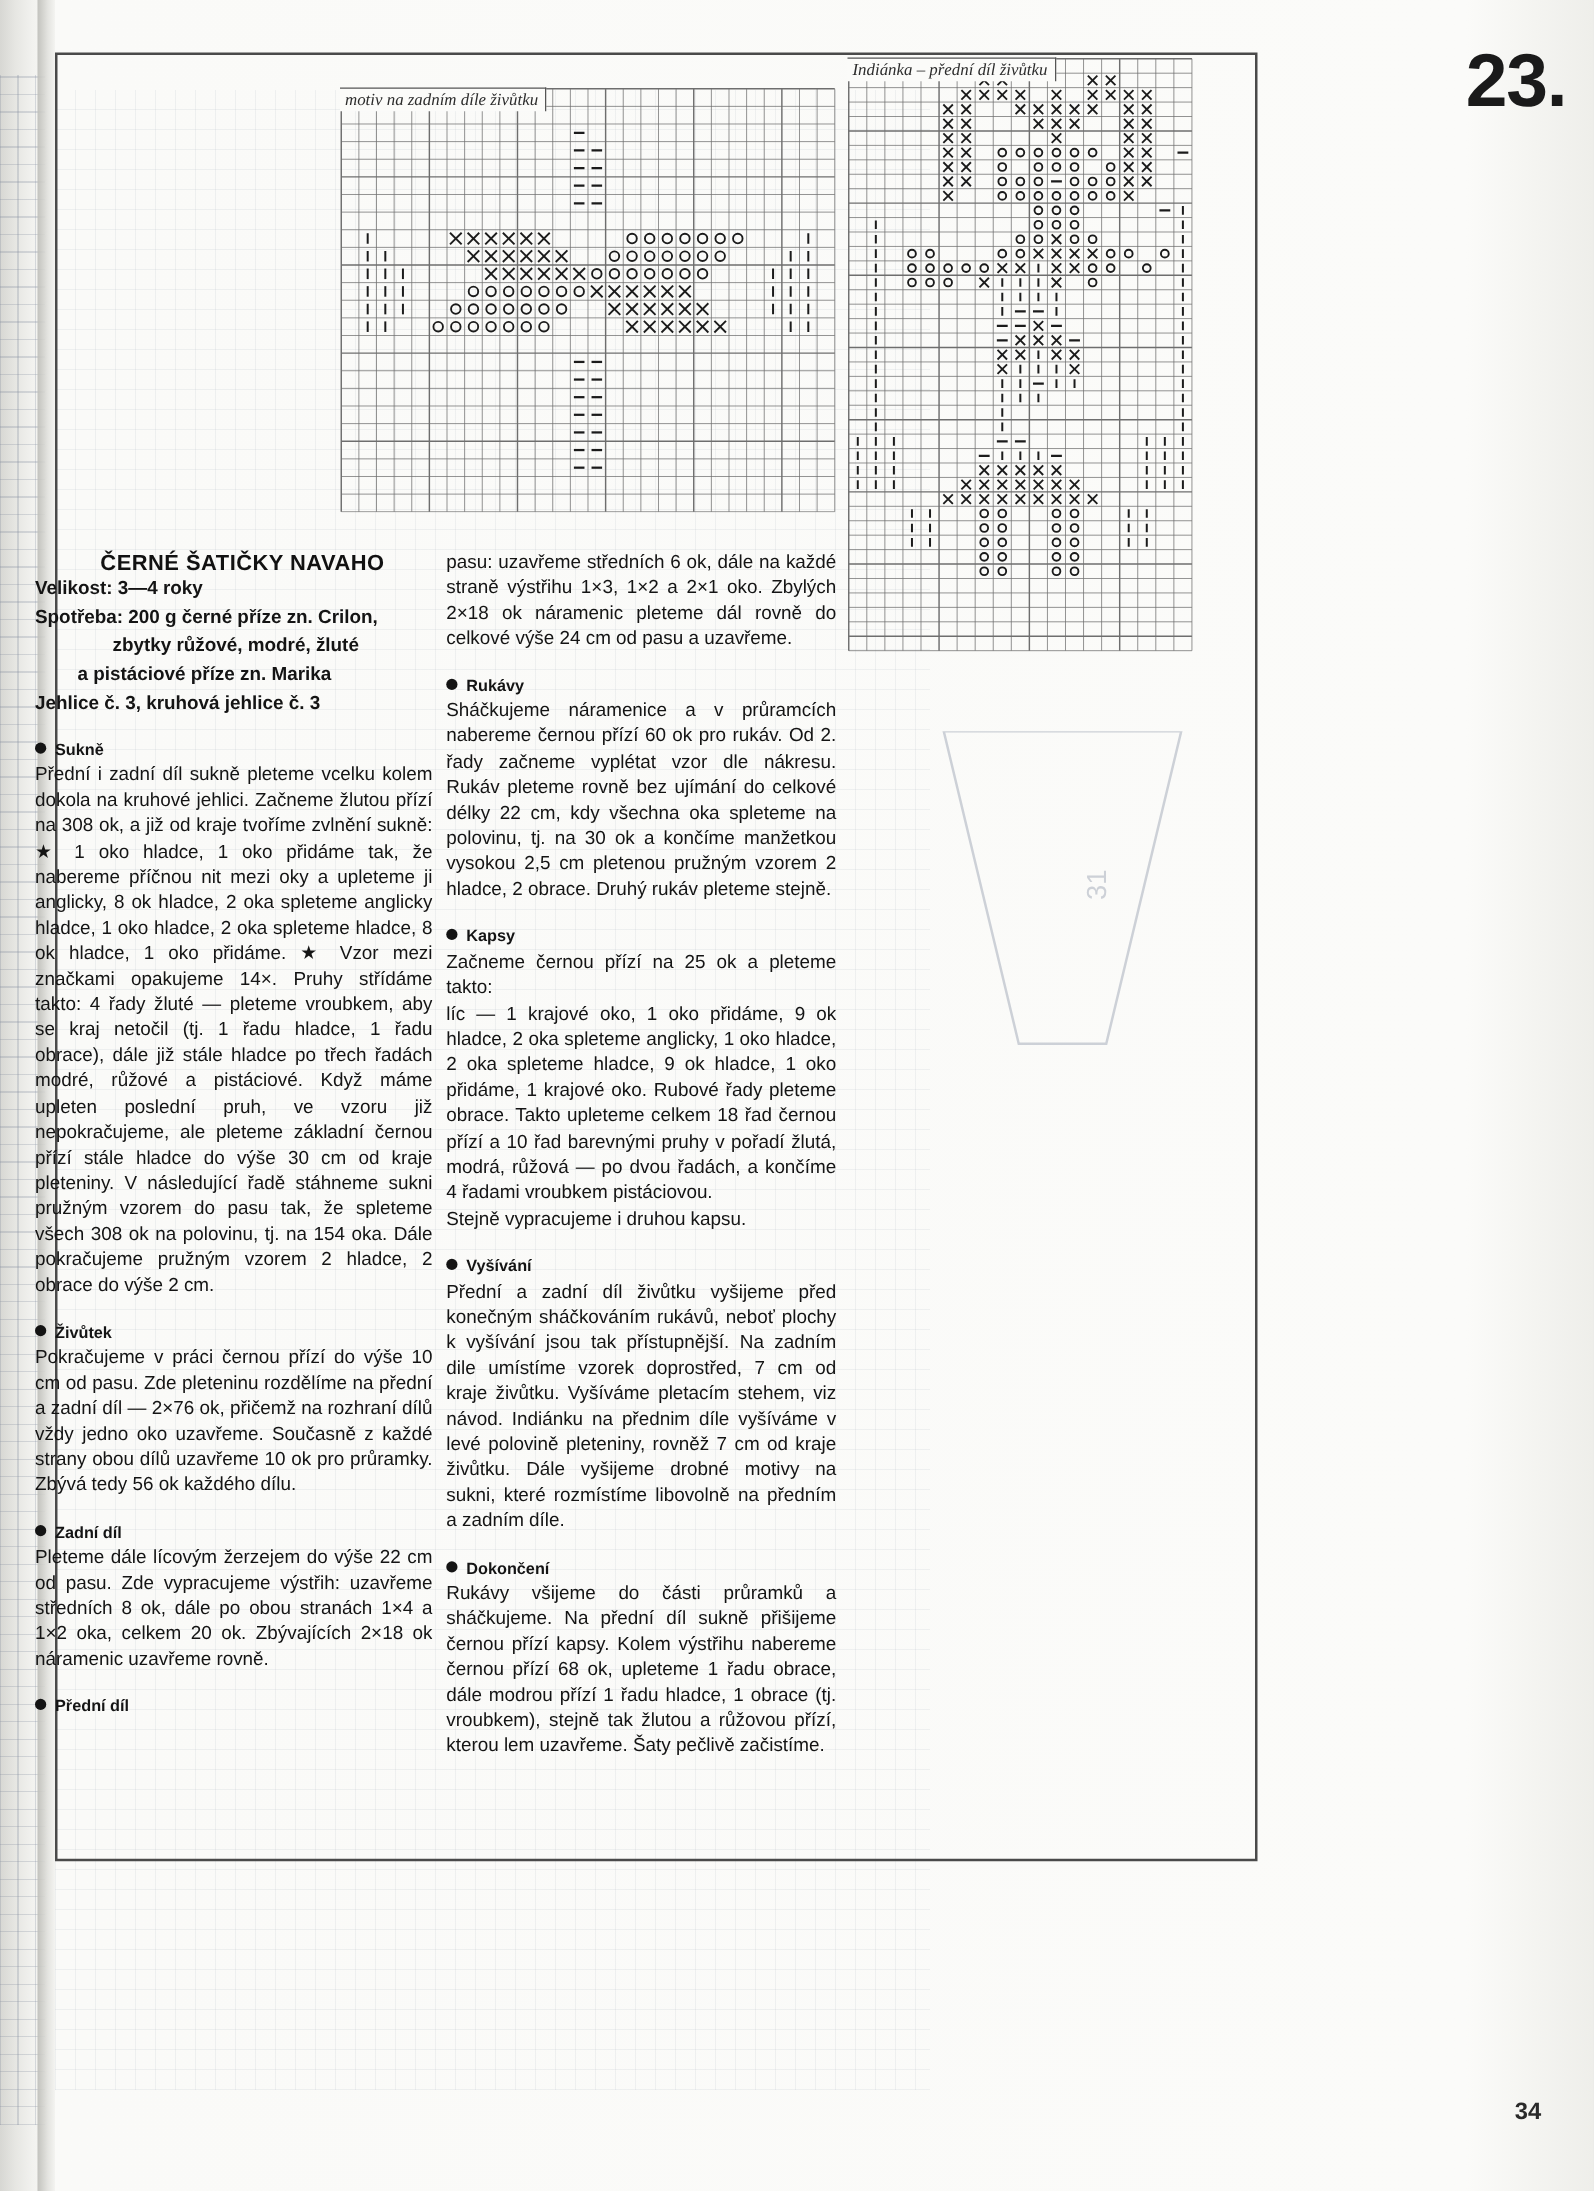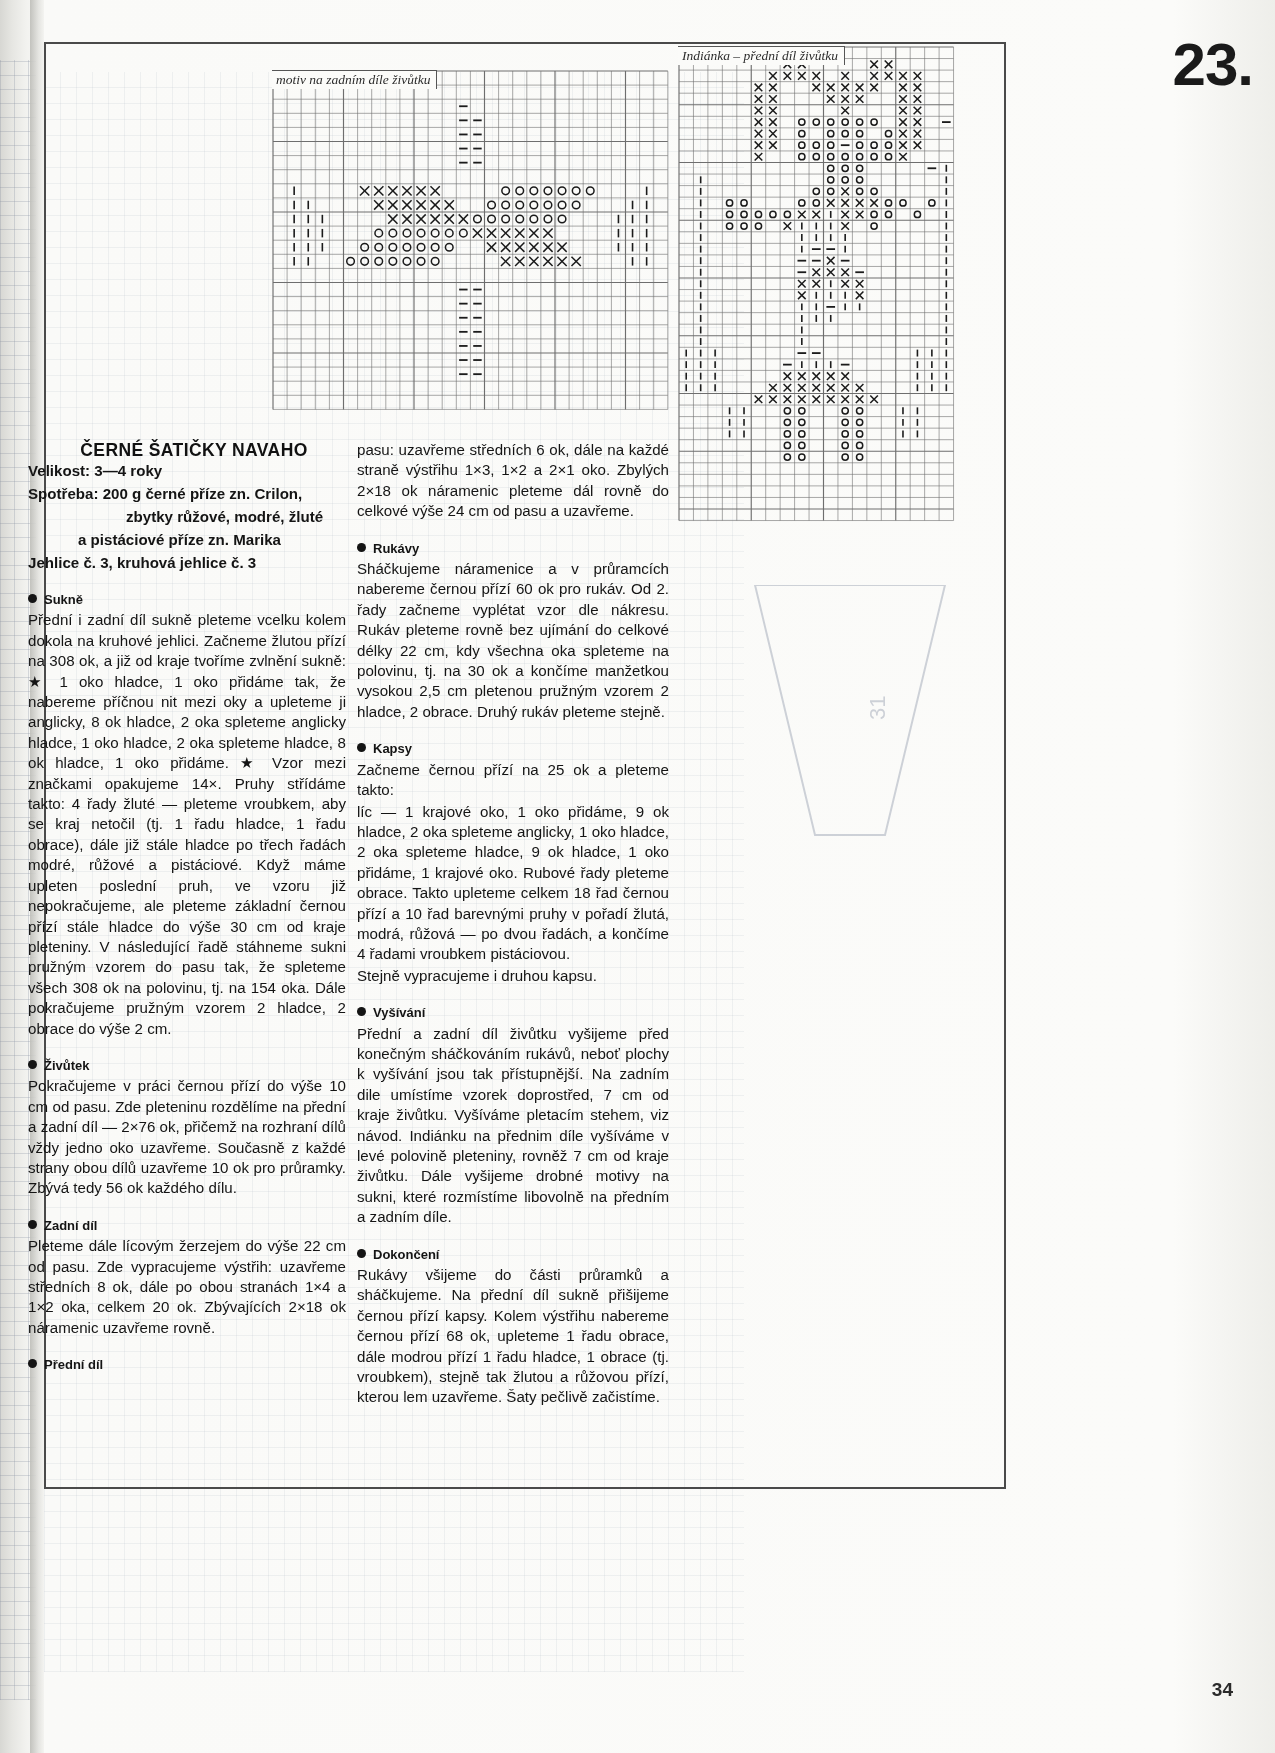--- a/index.html
+++ b/index.html
@@ -1015,22 +1015,22 @@
           <circle cx="180.62499999999997" cy="410.025" r="3.1185000000000005" fill="none" stroke="#1b1b1b" stroke-width="1.5"></circle>
         </g>
       </svg>
   </div>
 
   <div id="title">ČERNÉ ŠATIČKY NAVAHO</div>
 
   <div class="col" id="col-left" style="margin-left: 0px;">
       <div class="spec">Velikost: 3—4 roky</div>
       <div class="spec">Spotřeba: 200 g černé příze zn. Crilon,</div>
-      <div class="spec" style="padding-left: 98px;">zbytky růžové, modré, žluté</div>
-      <div class="spec" style="padding-left: 50px;">a pistáciové příze zn. Marika</div>
+      <div class="spec" style="padding-left: 62px;">zbytky růžové, modré, žluté</div>
+      <div class="spec" style="padding-left: 34px;">a pistáciové příze zn. Marika</div>
       <div class="spec">Jehlice č. 3, kruhová jehlice č. 3</div>
       <div class="sec"><span class="bullet"></span><span>Sukně</span></div>
       <p class="para">Přední i zadní díl sukně pleteme vcelku kolem dokola na kruhové jehlici. Začneme žlutou přízí na 308 ok, a již od kraje tvoříme zvlnění sukně: ★ 1 oko hladce, 1 oko přidáme tak, že nabereme příčnou nit mezi oky a upleteme ji anglicky, 8 ok hladce, 2 oka spleteme anglicky hladce, 1 oko hladce, 2 oka spleteme hladce, 8 ok hladce, 1 oko přidáme. ★ Vzor mezi značkami opakujeme 14×. Pruhy střídáme takto: 4 řady žluté — pleteme vroubkem, aby se kraj netočil (tj. 1 řadu hladce, 1 řadu obrace), dále již stále hladce po třech řadách modré, růžové a pistáciové. Když máme upleten poslední pruh, ve vzoru již nepokračujeme, ale pleteme základní černou přízí stále hladce do výše 30 cm od kraje pleteniny. V následující řadě stáhneme sukni pružným vzorem do pasu tak, že spleteme všech 308 ok na polovinu, tj. na 154 oka. Dále pokračujeme pružným vzorem 2 hladce, 2 obrace do výše 2 cm.</p>
       <div class="sec"><span class="bullet"></span><span>Živůtek</span></div>
       <p class="para">Pokračujeme v práci černou přízí do výše 10 cm od pasu. Zde pleteninu rozdělíme na přední a zadní díl — 2×76 ok, přičemž na rozhraní dílů vždy jedno oko uzavřeme. Současně z každé strany obou dílů uzavřeme 10 ok pro průramky. Zbývá tedy 56 ok každého dílu.</p>
       <div class="sec"><span class="bullet"></span><span>Zadní díl</span></div>
       <p class="para">Pleteme dále lícovým žerzejem do výše 22 cm od pasu. Zde vypracujeme výstřih: uzavřeme středních 8 ok, dále po obou stranách 1×4 a 1×2 oka, celkem 20 ok. Zbývajících 2×18 ok náramenic uzavřeme rovně.</p>
       <div class="sec"><span class="bullet"></span><span>Přední díl</span></div>
     </div>
 

